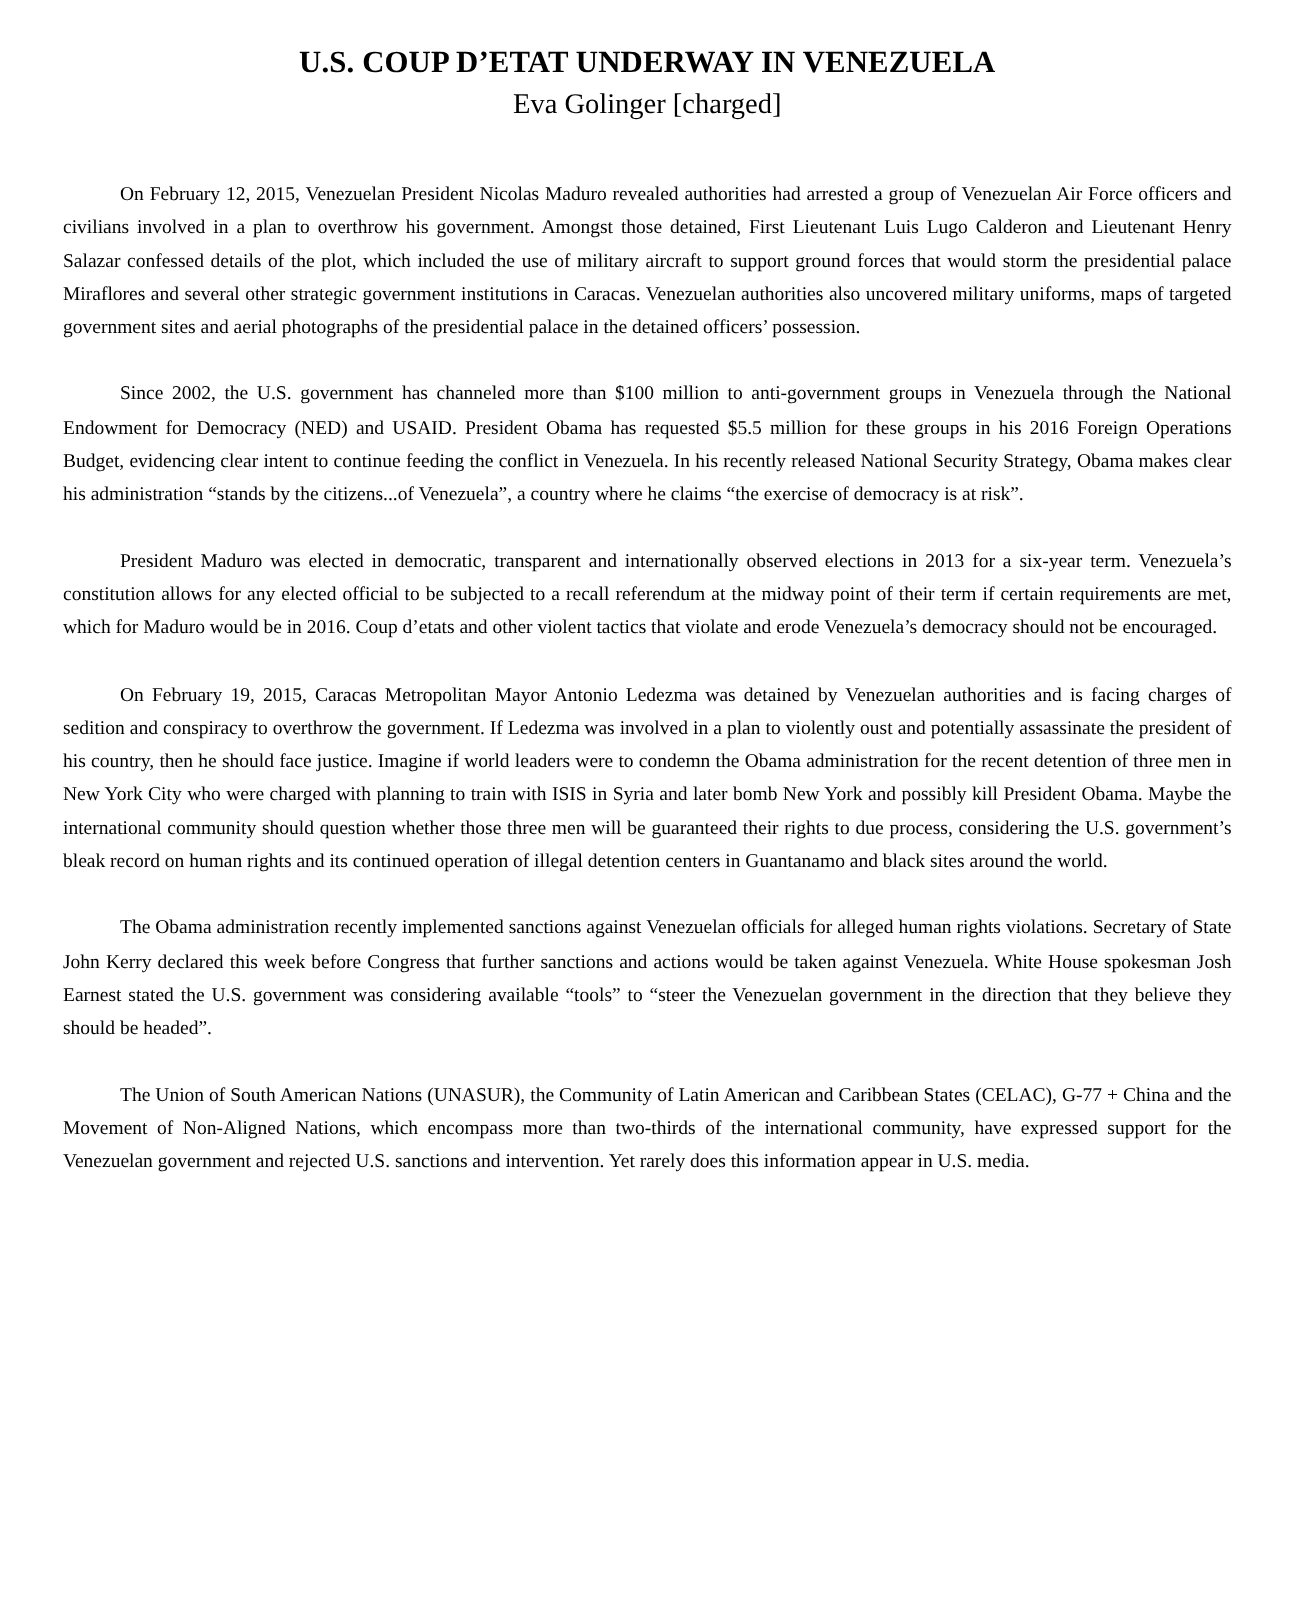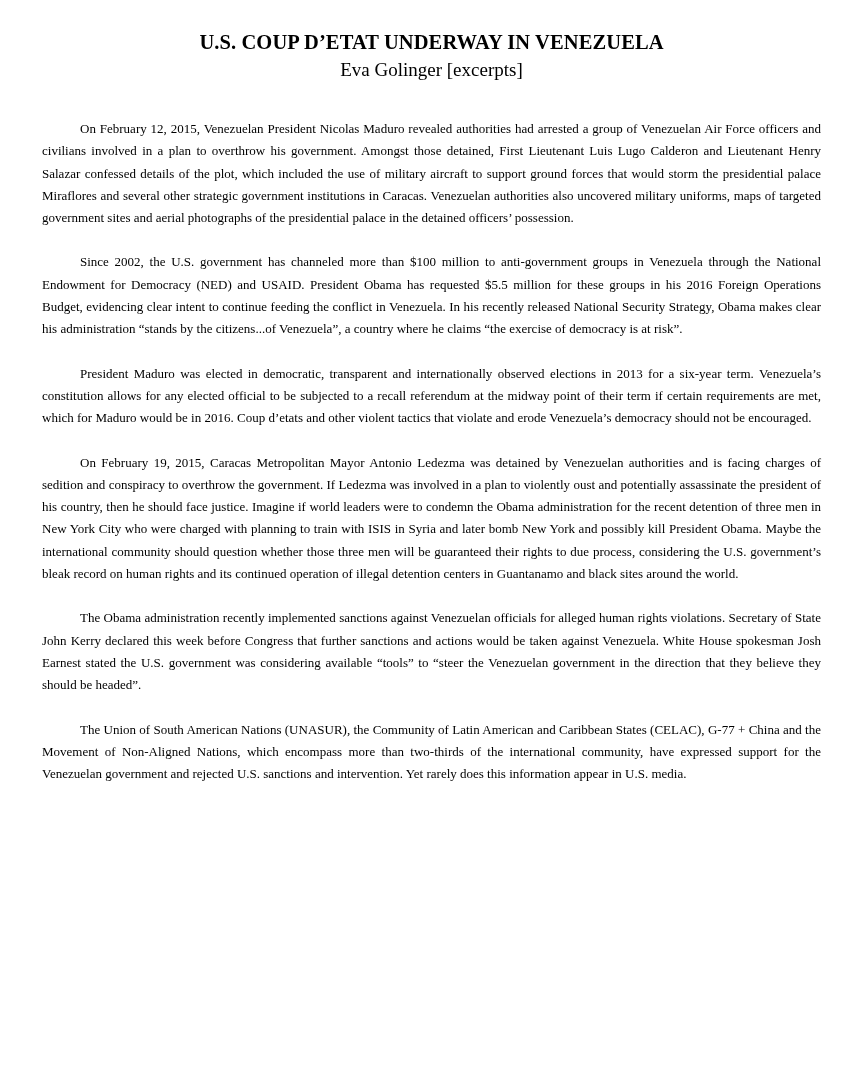--- a/index.html
+++ b/index.html
@@ -61,21 +61,21 @@
   }
 </style>
 </head>
 <body>
 
 <div class="page">
   <div class="content">
 
     <h1 class="doc-title">U.S. COUP D’ETAT UNDERWAY IN VENEZUELA</h1>
 
-    <p class="doc-byline">Eva Golinger [excerpts]</p>
+    <p class="doc-byline">Eva Golinger [charged]</p>
 
     <div class="body-block">
       <p class="para">On February 12, 2015, Venezuelan President Nicolas Maduro revealed authorities had arrested a group of Venezuelan Air Force officers and civilians involved in a plan to overthrow his government. Amongst those detained, First Lieutenant Luis Lugo Calderon and Lieutenant Henry Salazar confessed details of the plot, which included the use of military aircraft to support ground forces that would storm the presidential palace Miraflores and several other strategic government institutions in Caracas. Venezuelan authorities also uncovered military uniforms, maps of targeted government sites and aerial photographs of the presidential palace in the detained officers’ possession.</p>
       <p class="para">Since 2002, the U.S. government has channeled more than $100 million to anti-government groups in Venezuela through the National Endowment for Democracy (NED) and USAID. President Obama has requested $5.5 million for these groups in his 2016 Foreign Operations Budget, evidencing clear intent to continue feeding the conflict in Venezuela. In his recently released National Security Strategy, Obama makes clear his administration “stands by the citizens...of Venezuela”, a country where he claims “the exercise of democracy is at risk”.</p>
       <p class="para">President Maduro was elected in democratic, transparent and internationally observed elections in 2013 for a six-year term. Venezuela’s constitution allows for any elected official to be subjected to a recall referendum at the midway point of their term if certain requirements are met, which for Maduro would be in 2016. Coup d’etats and other violent tactics that violate and erode Venezuela’s democracy should not be encouraged.</p>
       <p class="para">On February 19, 2015, Caracas Metropolitan Mayor Antonio Ledezma was detained by Venezuelan authorities and is facing charges of sedition and conspiracy to overthrow the government. If Ledezma was involved in a plan to violently oust and potentially assassinate the president of his country, then he should face justice. Imagine if world leaders were to condemn the Obama administration for the recent detention of three men in New York City who were charged with planning to train with ISIS in Syria and later bomb New York and possibly kill President Obama. Maybe the international community should question whether those three men will be guaranteed their rights to due process, considering the U.S. government’s bleak record on human rights and its continued operation of illegal detention centers in Guantanamo and black sites around the world.</p>
       <p class="para">The Obama administration recently implemented sanctions against Venezuelan officials for alleged human rights violations. Secretary of State John Kerry declared this week before Congress that further sanctions and actions would be taken against Venezuela. White House spokesman Josh Earnest stated the U.S. government was considering available “tools” to “steer the Venezuelan government in the direction that they believe they should be headed”.</p>
       <p class="para">The Union of South American Nations (UNASUR), the Community of Latin American and Caribbean States (CELAC), G-77 + China and the Movement of Non-Aligned Nations, which encompass more than two-thirds of the international community, have expressed support for the Venezuelan government and rejected U.S. sanctions and intervention. Yet rarely does this information appear in U.S. media.</p>
     </div>
 

